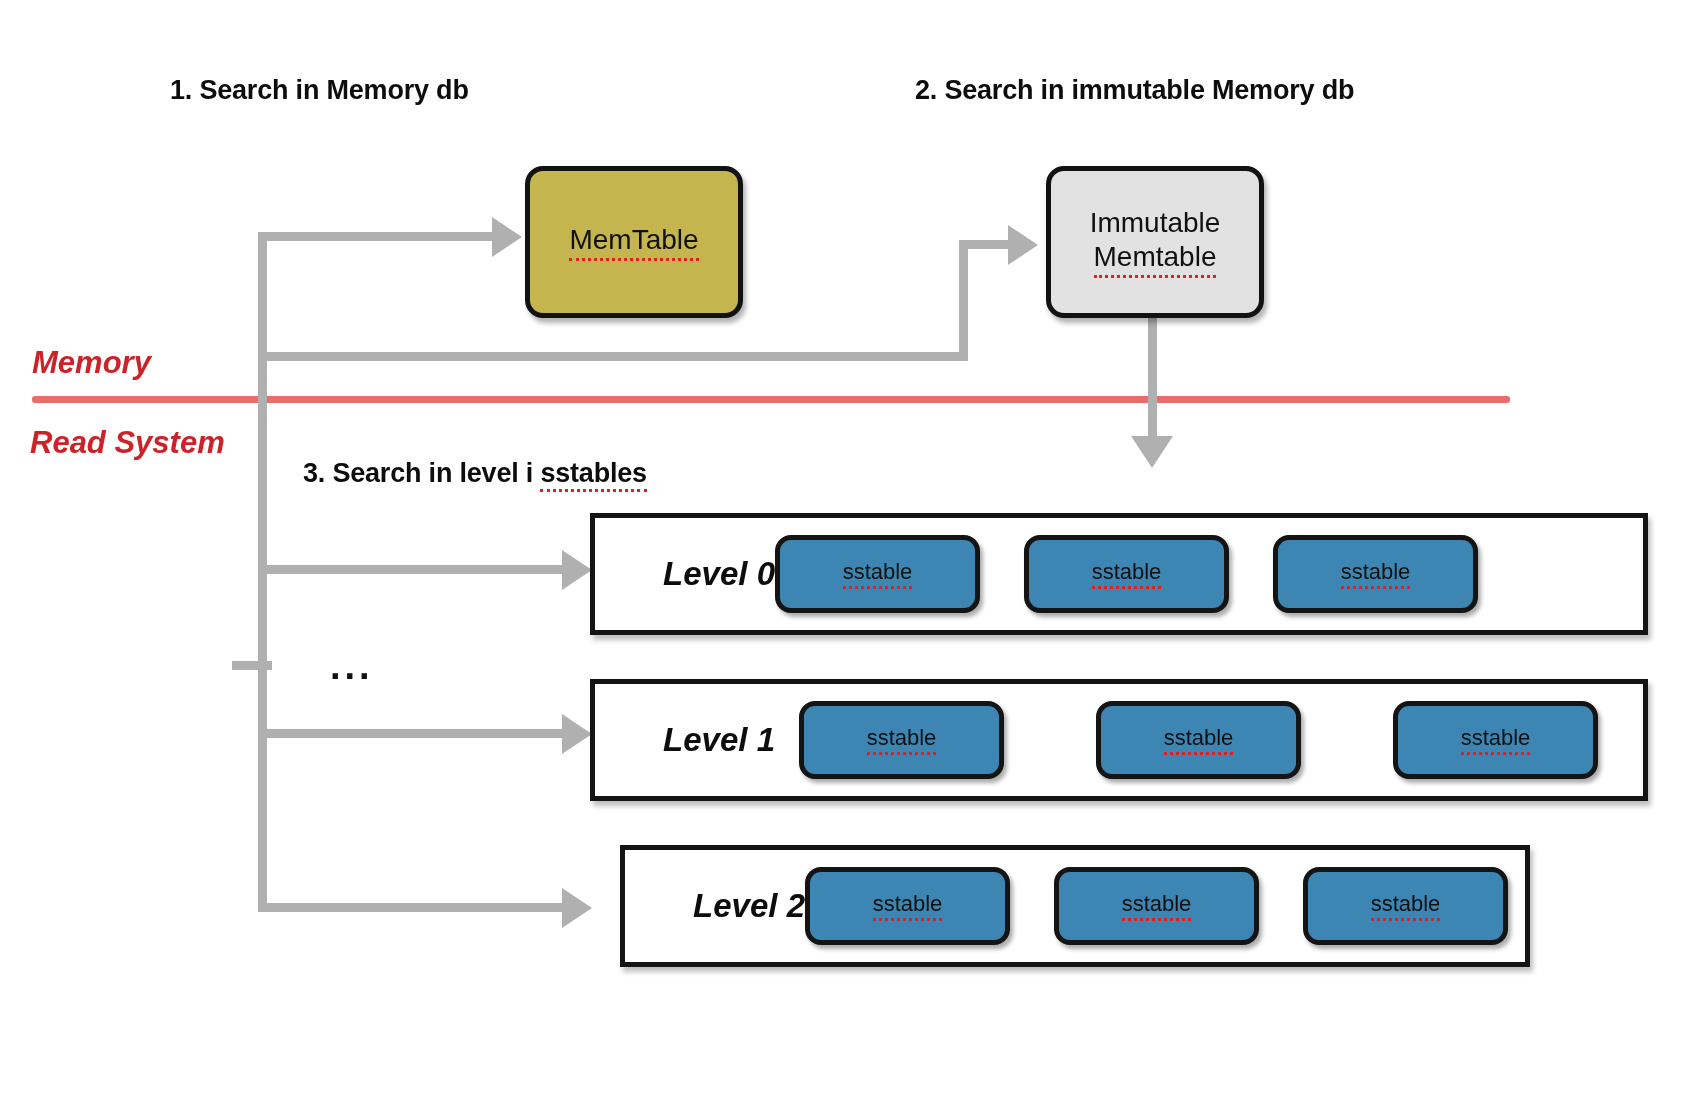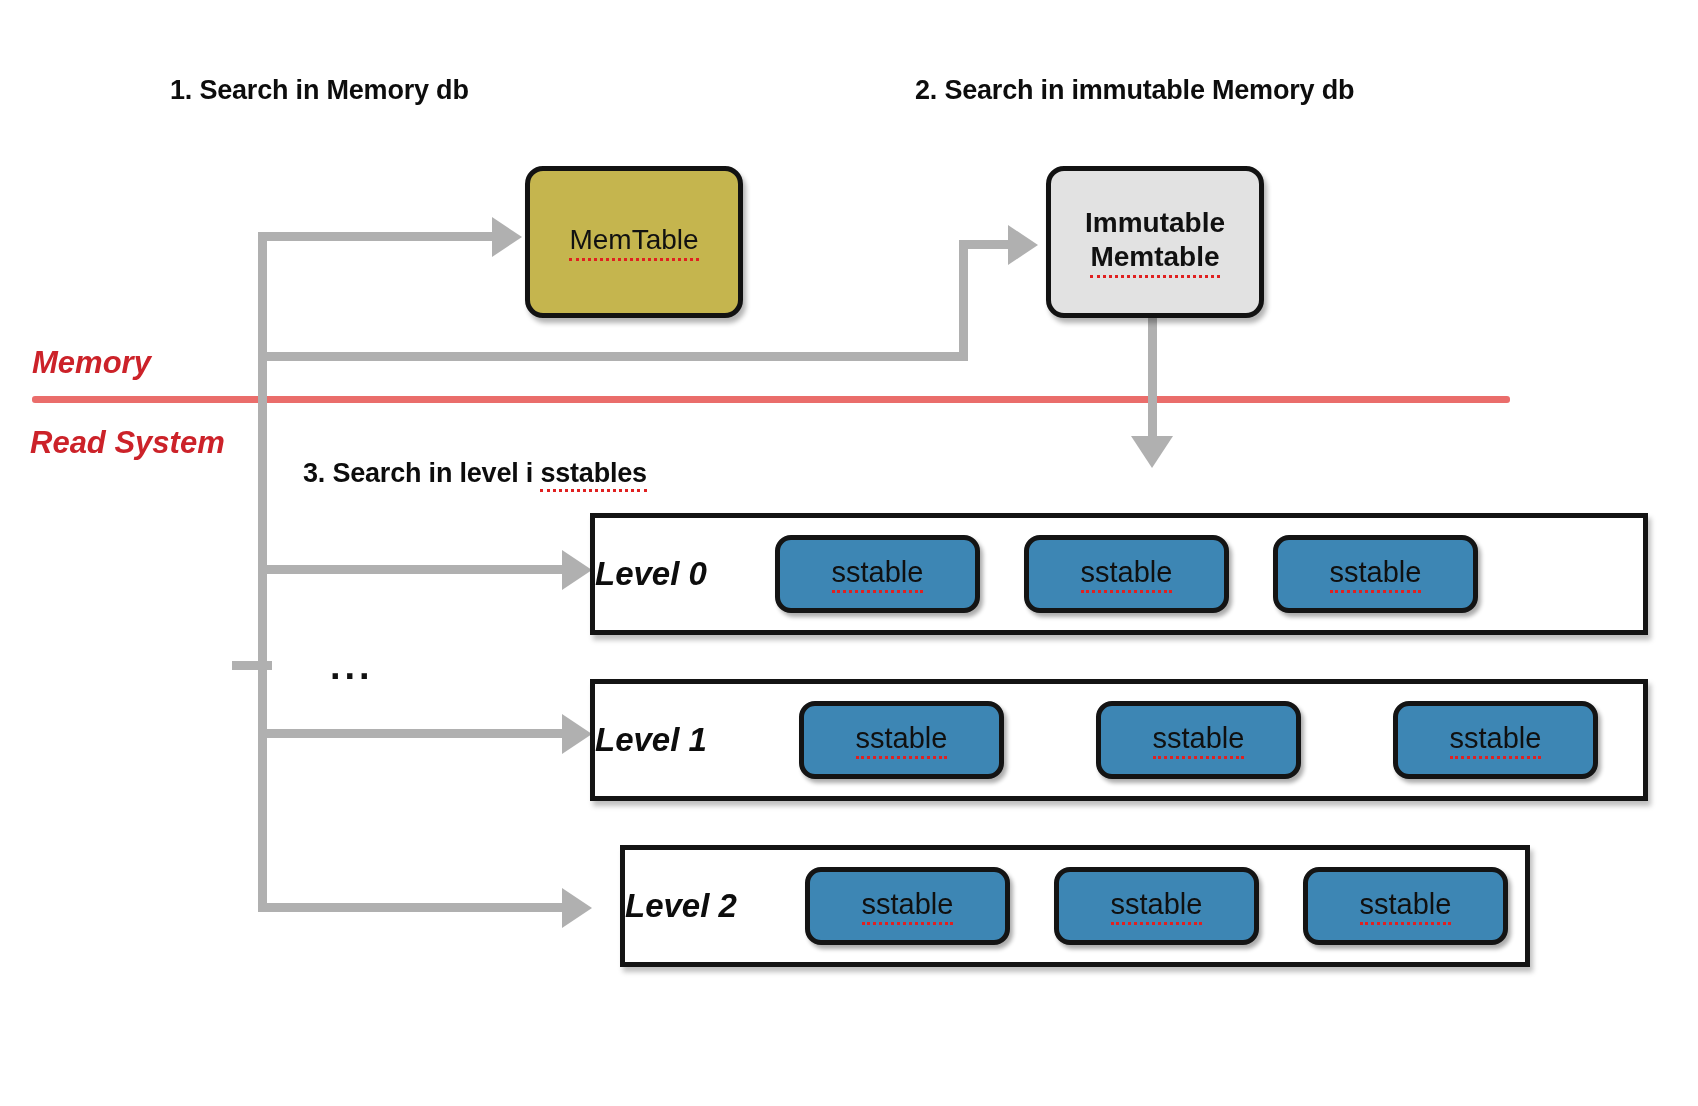--- a/index.html
+++ b/index.html
@@ -68,58 +68,58 @@
     font-size: 28px;
     color: #111111;
     line-height: 1.22;
     white-space: nowrap;
   }
   .node-text.spell {
     border-bottom: 3px dotted #e02020;
     padding-bottom: 1px;
   }
   .node.memtable { background: #c5b54e; }
-  .node.gray     { background: #e2e2e2; font-weight: bold; }
+  .node.gray     { background: #e2e2e2; }
 
   
   .level-box {
     box-sizing: border-box;
     border: 5px solid #141414;
     background: #ffffff;
     box-shadow: 3px 5px 5px rgba(0,0,0,0.25);
     display: flex;
     align-items: center;
   }
   .level-label {
     font-family: "Liberation Sans", sans-serif;
     font-weight: bold;
     font-style: italic;
     font-size: 33px;
     color: #0d0d0d;
     width: 180px;
-    text-align: left;
+    text-align: right;
     flex: 0 0 auto;
     white-space: nowrap;
   }
   .sstable {
     box-sizing: border-box;
     width: 205px;
     height: 78px;
     background: #3d86b4;
     border: 5px solid #141414;
     border-radius: 16px;
     box-shadow: 3px 4px 4px rgba(0,0,0,0.33);
     display: flex;
     align-items: center;
     justify-content: center;
     flex: 0 0 auto;
   }
   .sstable-text {
     font-family: "Liberation Sans", sans-serif;
-    font-size: 29px;
+    font-size: 22px;
     color: #101010;
     border-bottom: 3px dotted #e02020;
     padding-bottom: 1px;
     white-space: nowrap;
   }
   .sstable-gap { width: 44px; flex: 0 0 auto; }
 
   
   .conn-h, .conn-v {
     background: #b0b0b0;

